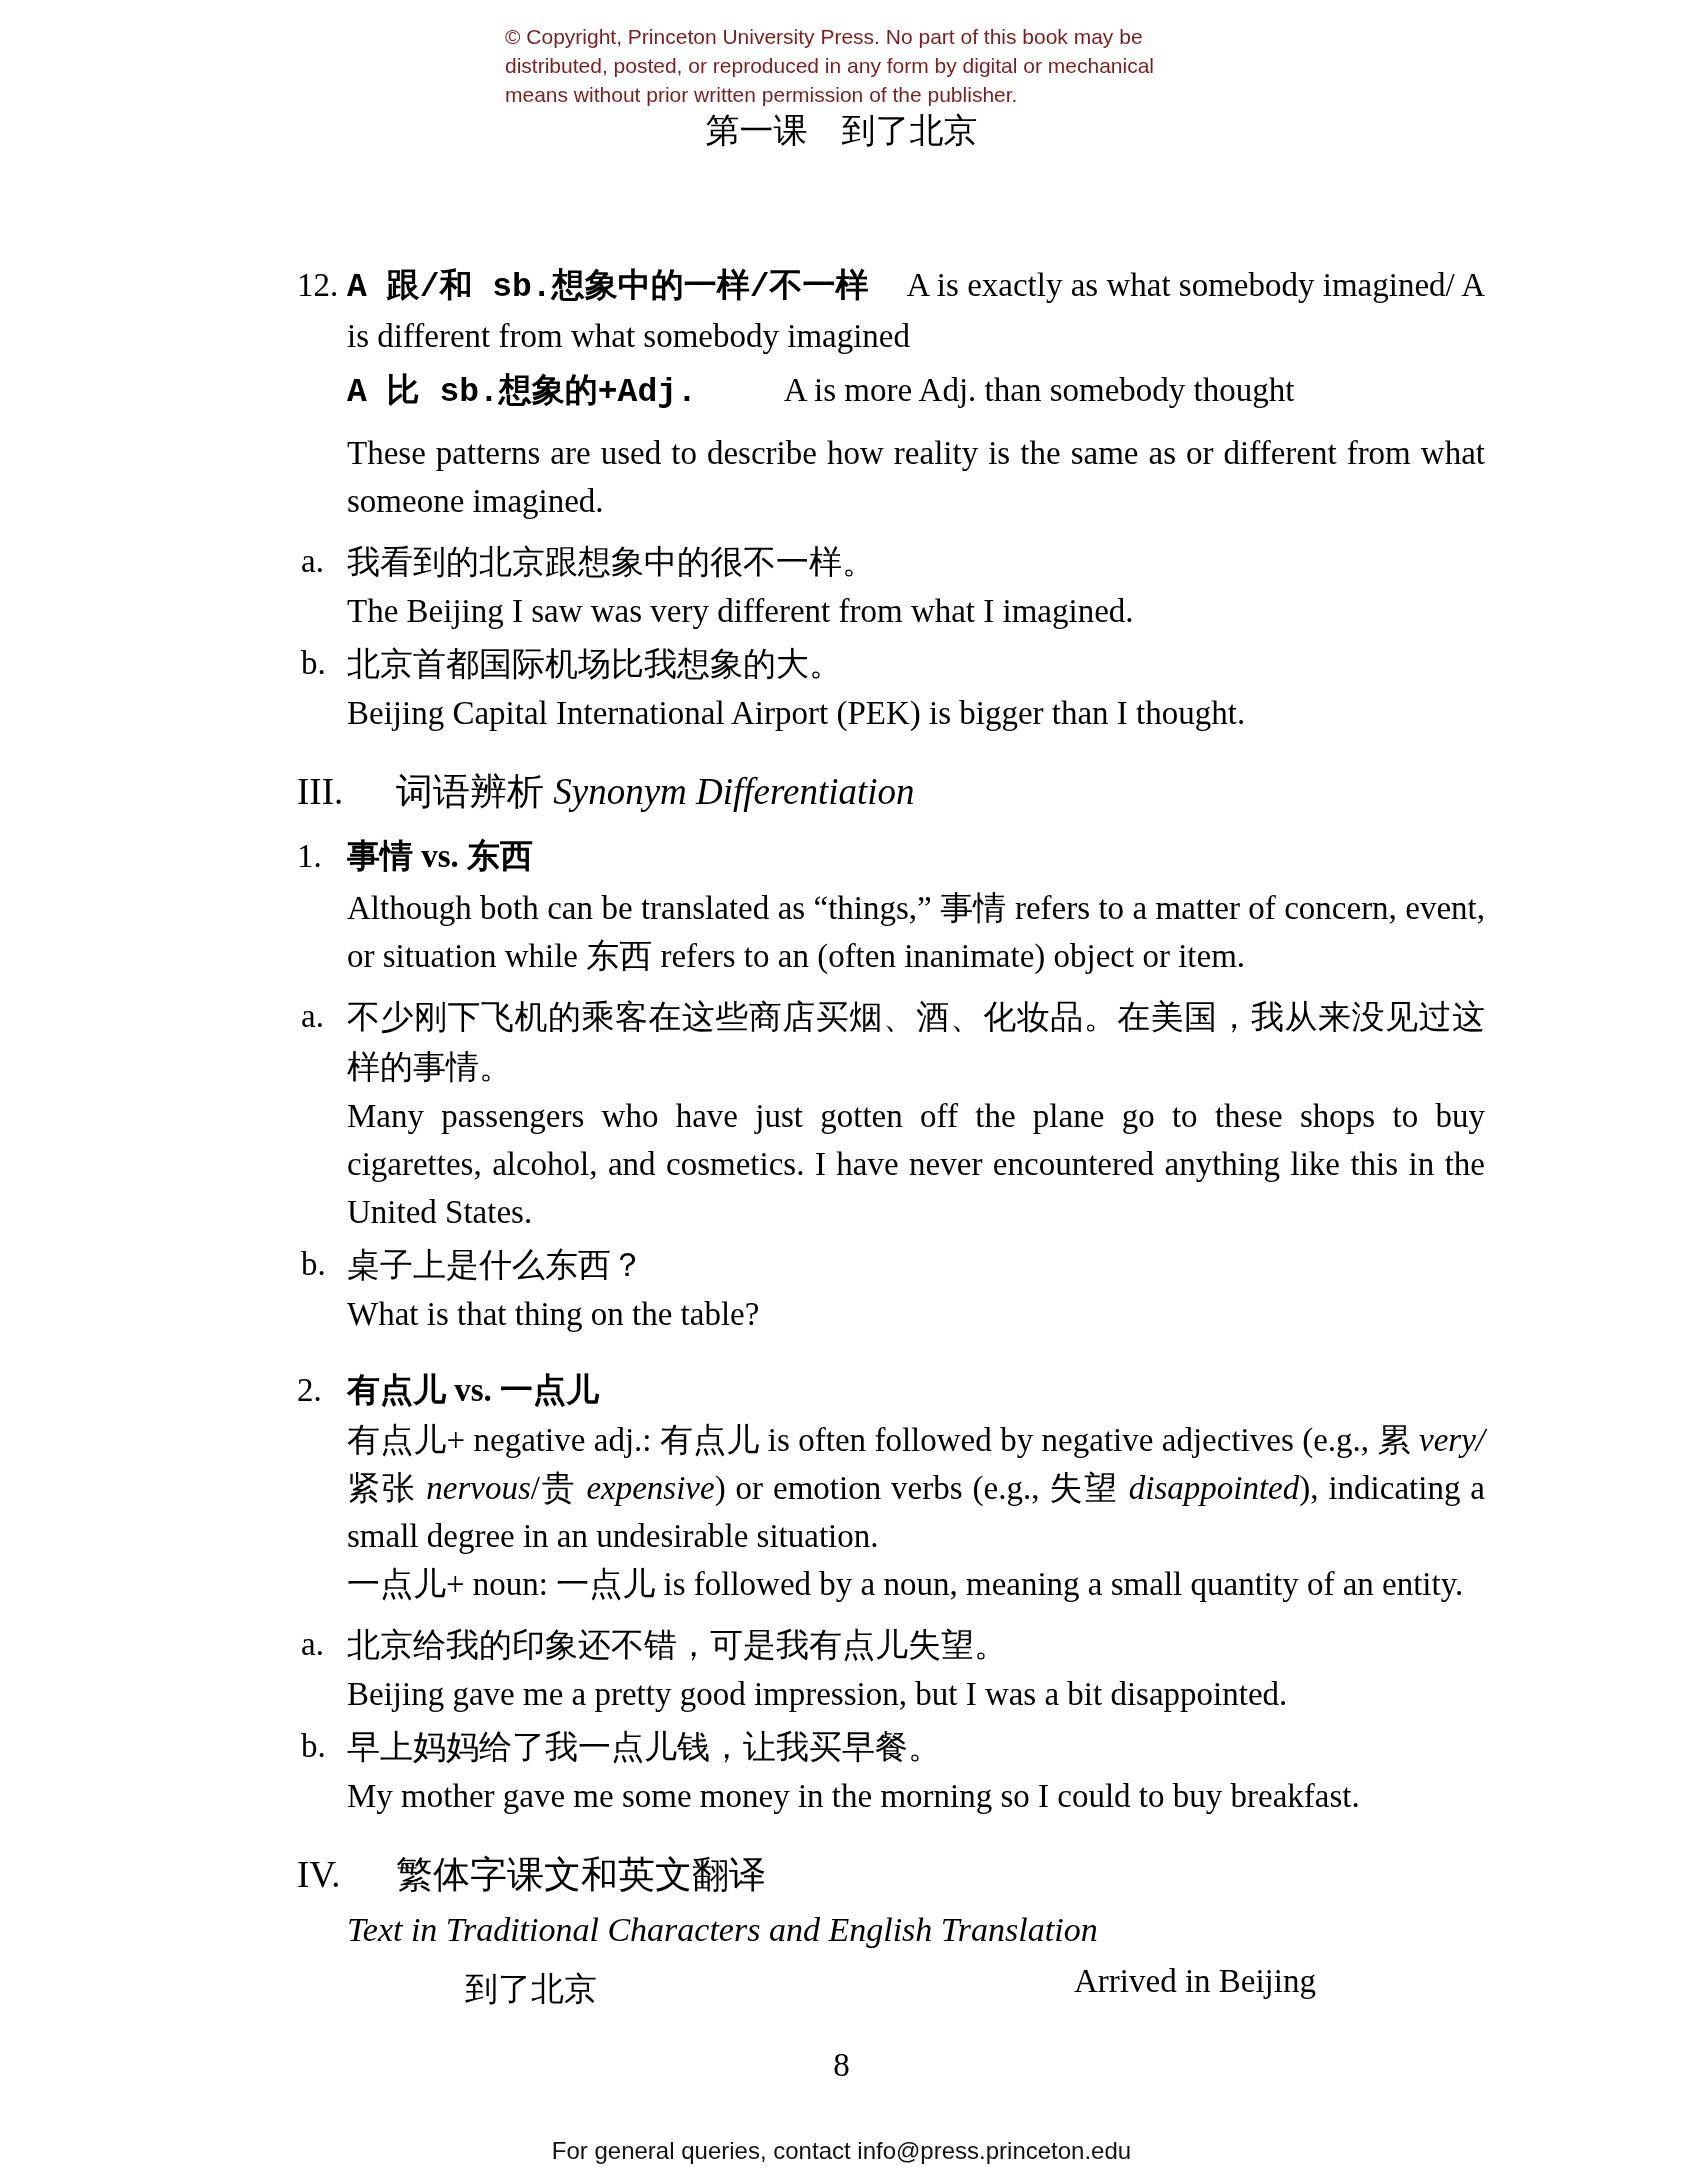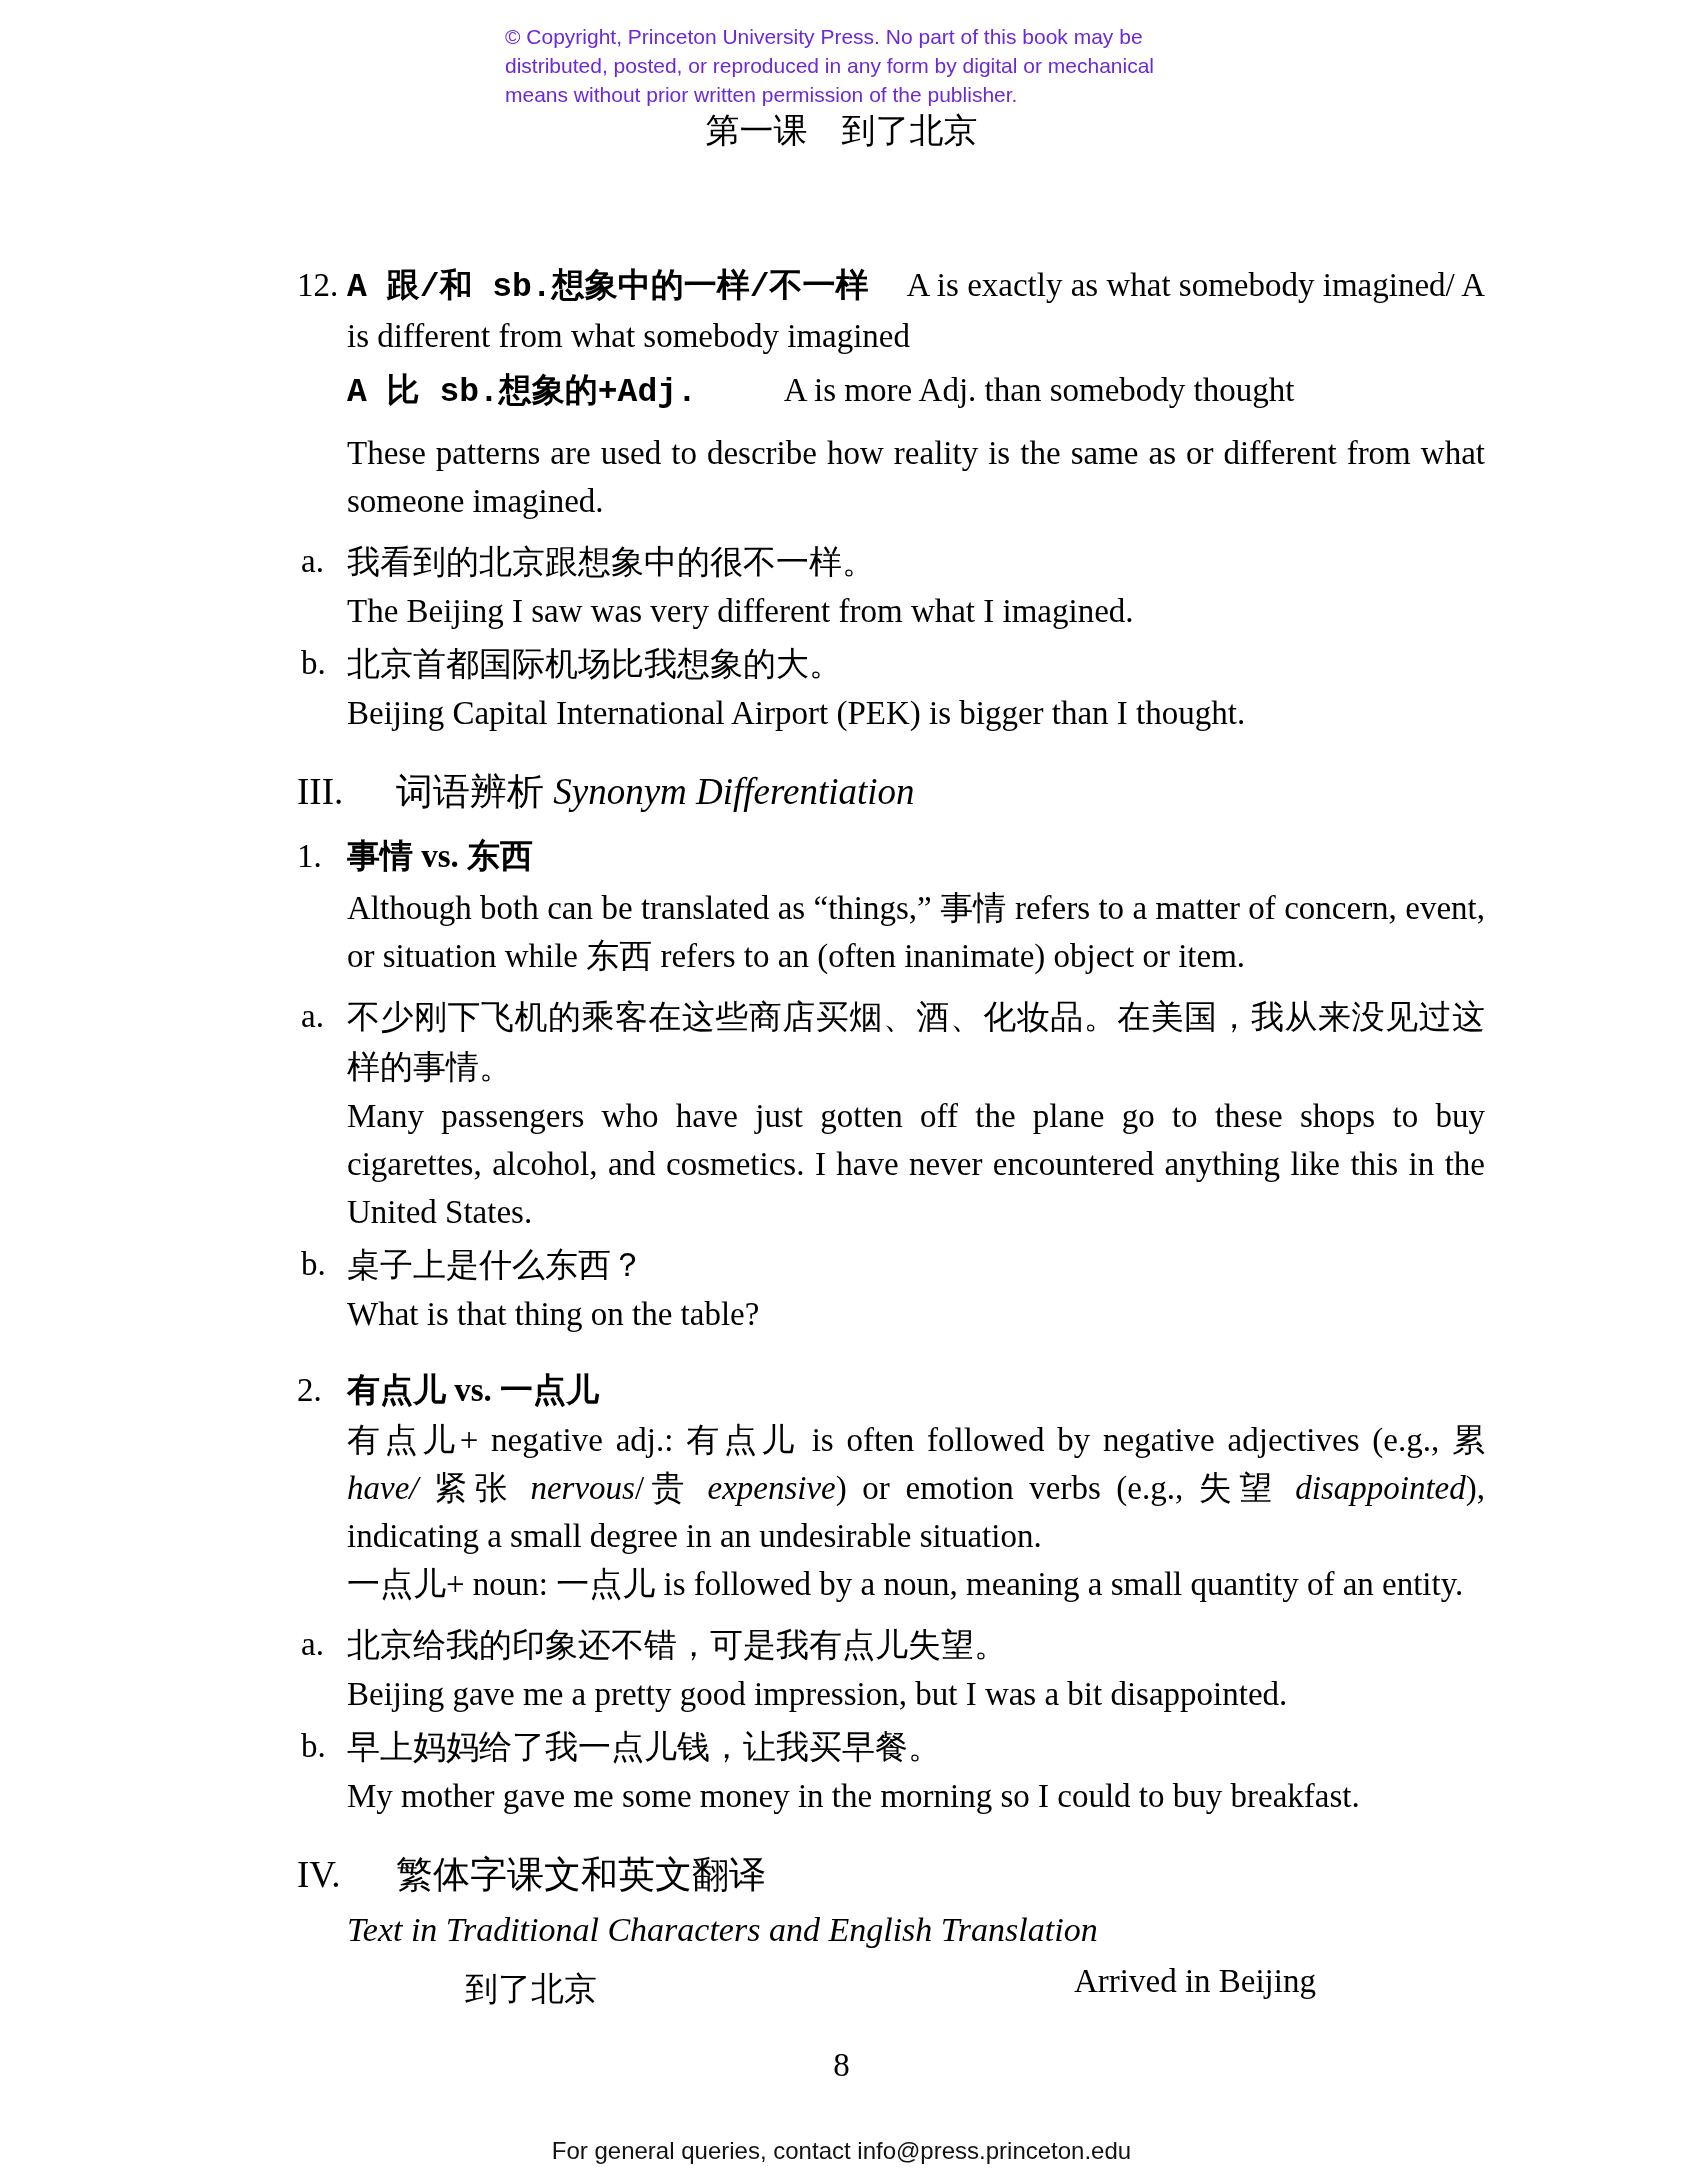--- a/index.html
+++ b/index.html
@@ -17,21 +17,21 @@
   }
 
   
   .copyright {
     position: absolute;
     left: 505px;
     top: 22px;
     font-family: "Liberation Sans", "DejaVu Sans", sans-serif;
     font-size: 21px;
     line-height: 29px;
-    color: #6d28d9;
+    color: #7f1d1d;
   }
 
   
   .chapter-title {
     position: absolute;
     top: 111px;
     left: 0;
     width: 100%;
     text-align: center;
     font-size: 34px;
@@ -167,21 +167,21 @@
       <span class="marker-ab">b.</span>
       <p class="cn">桌子上是什么东西？</p>
       <p class="en">What is that thing on the table?</p>
     </div>
 
     <div class="block mt28">
       <span class="marker">2.</span>
       <p class="term">有点儿 vs. 一点儿</p>
     </div>
     <div class="block mt2">
-      <p class="justify"><span>有点儿+ negative adj.: 有点儿 is often followed by negative adjectives (e.g., 累 </span><i>have/</i><span> 紧张 </span><i>nervous</i><span>/贵 </span><i>expensive</i><span>) or emotion verbs (e.g., 失望 </span><i>disappointed</i><span>), indicating a small degree in an undesirable situation.</span></p>
+      <p class="justify"><span>有点儿+ negative adj.: 有点儿 is often followed by negative adjectives (e.g., 累 </span><i>very/</i><span> 紧张 </span><i>nervous</i><span>/贵 </span><i>expensive</i><span>) or emotion verbs (e.g., 失望 </span><i>disappointed</i><span>), indicating a small degree in an undesirable situation.</span></p>
       <p>一点儿+ noun: 一点儿 is followed by a noun, meaning a small quantity of an entity.</p>
     </div>
     <div class="block mt8">
       <span class="marker-ab">a.</span>
       <p class="cn">北京给我的印象还不错，可是我有点儿失望。</p>
       <p class="en">Beijing gave me a pretty good impression, but I was a bit disappointed.</p>
     </div>
     <div class="block mt4">
       <span class="marker-ab">b.</span>
       <p class="cn">早上妈妈给了我一点儿钱，让我买早餐。</p>

